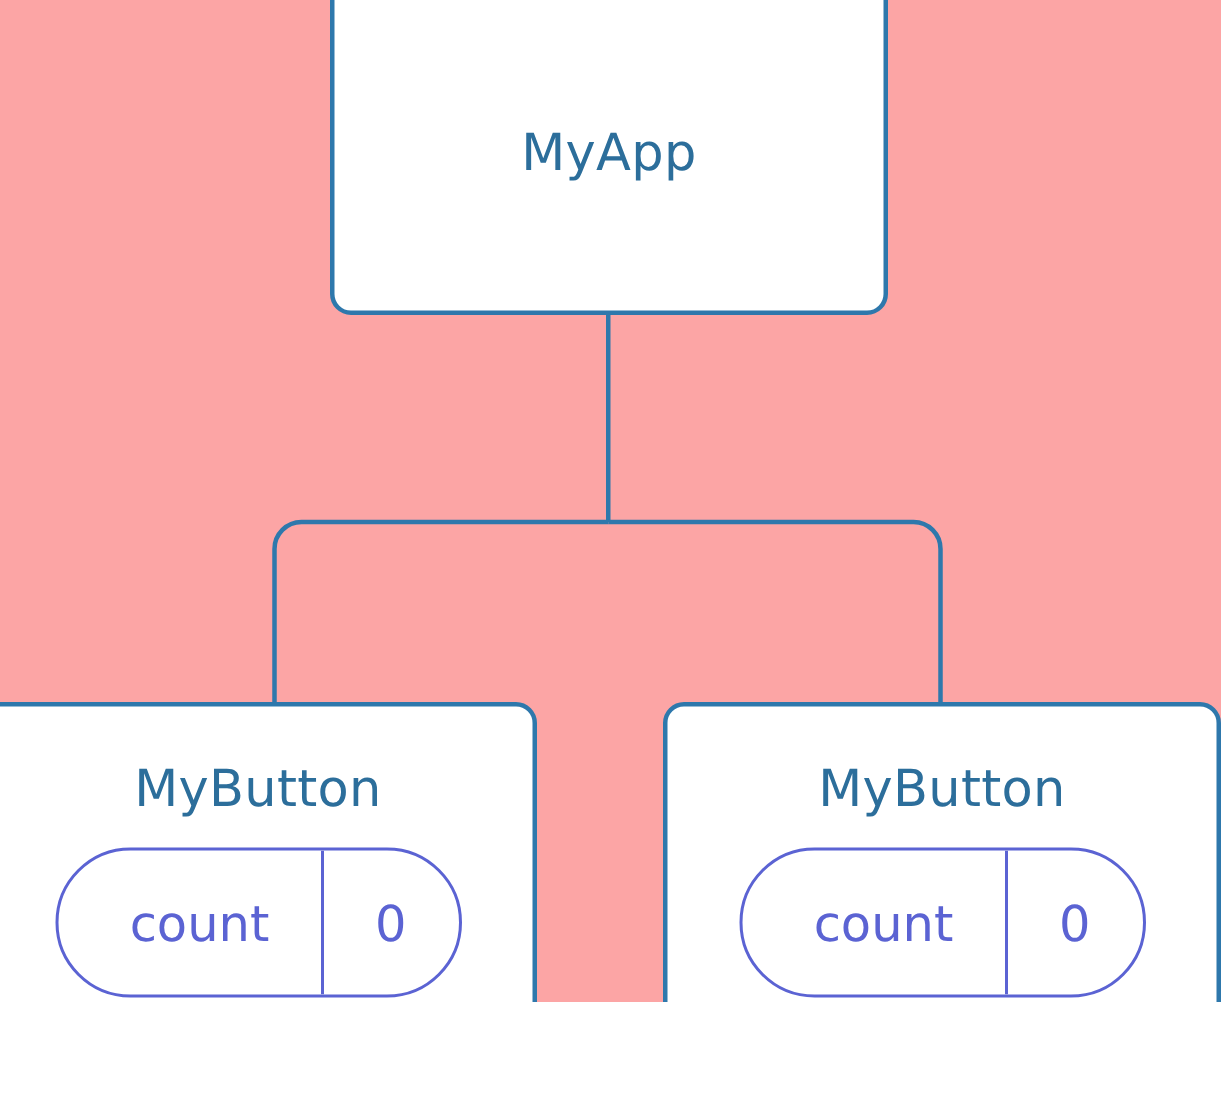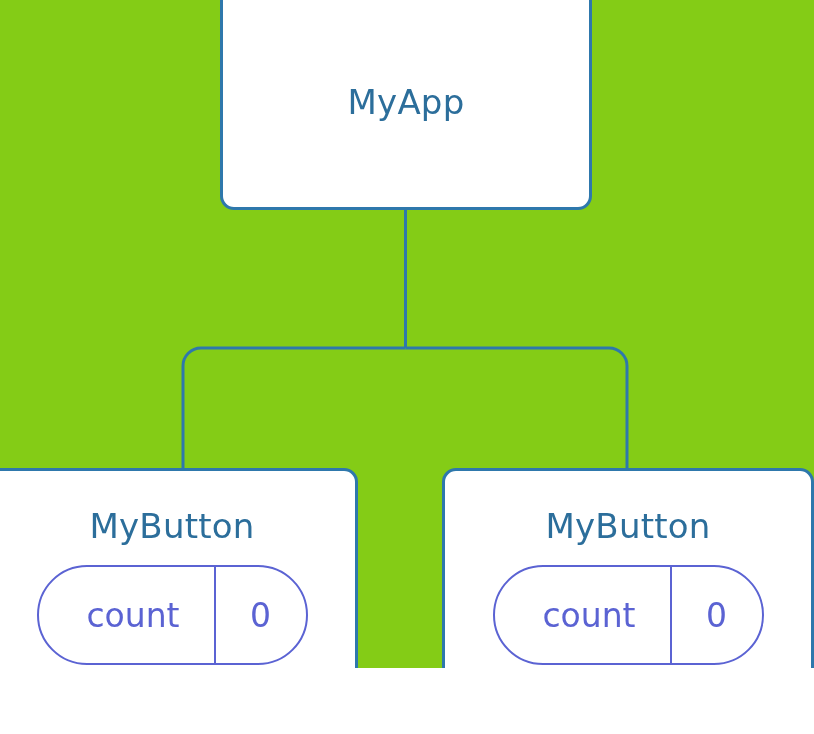--- a/index.html
+++ b/index.html
@@ -9,21 +9,21 @@
   body {
     width: 814px;
     height: 734px;
     overflow: hidden;
     font-family: "DejaVu Sans", sans-serif;
   }
   #stage {
     position: relative;
     width: 814px;
     height: 668px;
-    background: #84cc16;
+    background: #fca5a5;
     overflow: hidden;
     text-decoration: underline;
   }
 
   
   #connectors {
     position: absolute;
     left: 0;
     top: 0;
     width: 814px;

